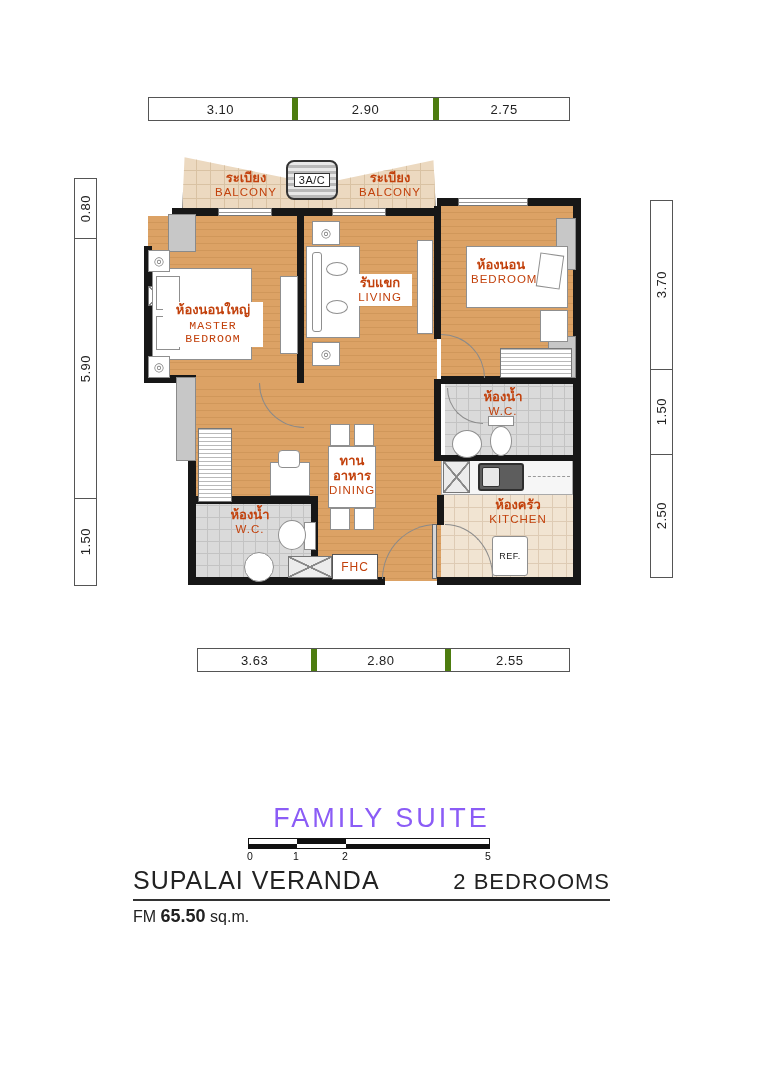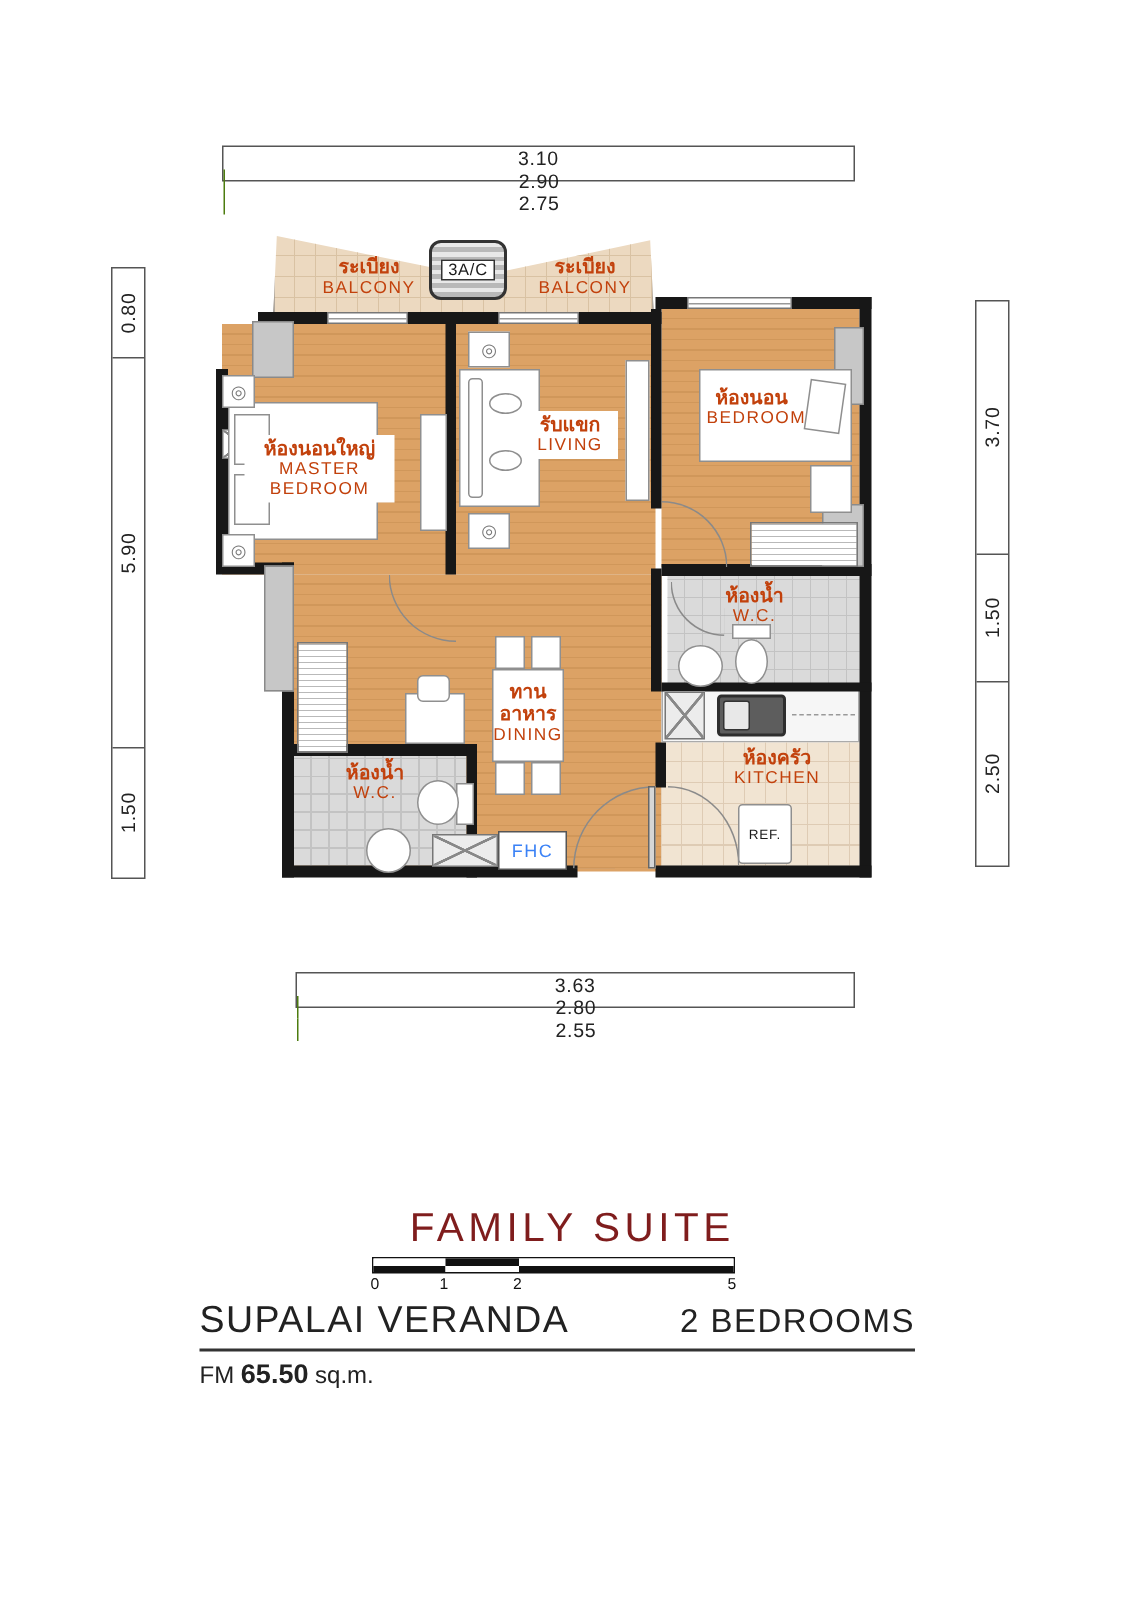--- a/index.html
+++ b/index.html
@@ -3,24 +3,24 @@
 <meta charset="utf-8">
 <style>
   * { margin:0; padding:0; box-sizing:border-box; }
   html,body { background:#fff; }
   body { font-family:"Liberation Sans", sans-serif; color:#1a1a1a; }
   #page { position:relative; width:763px; height:1079px; background:#fff; overflow:hidden; margin:0 auto; }
   .abs { position:absolute; }
 
   
   .dimbar { display:flex; border:1px solid #555; background:#fff; }
-  .dimbar.h { flex-direction:column;text-align:center; }
+  .dimbar.h { flex-direction:row;text-align:center; }
   .dimbar.v { flex-direction:column; }
   .dimcell { display:flex; align-items:center; justify-content:center; font-size:13px; color:#222; letter-spacing:0.5px; }
-  .dimbar.h .dimcell + .dimcell { border-left:1px solid #4d7c0f; }
+  .dimbar.h .dimcell + .dimcell { border-left:6px solid #4d7c0f; }
   .dimbar.v .dimcell + .dimcell { border-top:1px solid #555; }
   .dimbar.v .dimcell span { writing-mode:vertical-rl; transform:rotate(180deg); }
 
   
   .wood { background:repeating-linear-gradient(180deg,#DCA265 0 6px,#D0975A 6px 7px); }
   .balcony-tile { background:
       repeating-linear-gradient(90deg, transparent 0 13px, #D9C2A3 13px 14px),
       repeating-linear-gradient(0deg, transparent 0 13px, #D9C2A3 13px 14px),
       #ECD9C0; }
   .wc-tile { background:
@@ -48,34 +48,34 @@
   .fanbox { background:#fff; border:1px solid #8f8f8f; display:flex; align-items:center; justify-content:center; color:#777; font-size:12px; line-height:1; }
   .circle { border:1px solid #8f8f8f; border-radius:50%; background:#fff; }
   .arc { border:0 solid #8a8a8a; background:transparent; }
 
   
   .rlabel { text-align:center; line-height:1.15; color:#c2410c; }
   .rlabel .thai { font-size:13px; font-weight:bold; }
   .rlabel .en { font-size:11.5px; letter-spacing:1px; }
   .rlabel.onwhite { background:#fff; padding:2px 3px; }
 
-  .tag { background:#fff; border:1px solid #555; display:flex; align-items:center; justify-content:center; font-size:12px; letter-spacing:1px; color:#3b82f6; }
+  .tag { background:#fff; border:1px solid #555; display:flex; align-items:center; justify-content:center; font-size:12px; letter-spacing:1px; color:#c2410c; }
 
   
   .ac-unit { background:repeating-linear-gradient(0deg,#b9b9b9 0 3px,#e8e8e8 3px 6px); border:2px solid #333; border-radius:8px; display:flex; align-items:center; justify-content:center; }
   .ac-unit .pill { background:#fff; border:1px solid #333; font-size:11px; padding:0 4px; letter-spacing:0.5px; }
 
   
   .scalebar { border:1.5px solid #111; display:flex; flex-direction:column; }
   .scalebar .row { display:flex; flex:1; }
   .scalebar .seg { height:100%; }
   .sb-num { position:absolute; font-size:10.5px; color:#111; transform:translateX(-50%); top:12px; }
 
   
-  .plan-title { text-align:center; font-size:27px; letter-spacing:3px; color:#7f1d1d; }
+  .plan-title { text-align:center; font-size:27px; letter-spacing:3px; color:#8b5cf6; }
   .brand-row { display:flex; justify-content:space-between; align-items:baseline; }
   .brand-name { font-size:25px; letter-spacing:1px; color:#222; }
   .brand-bedrooms { font-size:22px; letter-spacing:1px; color:#222; }
   .brand-rule { border-top:2px solid #333; }
   .loc-row { display:flex; justify-content:space-between; align-items:baseline; margin-top:5px; }
   .brand-loc { font-size:18px; letter-spacing:0.5px; color:#222; }
   .brand-area { font-size:16px; color:#222; }
   .brand-area b { font-size:18px; }
 </style>
 </head>
@@ -175,21 +175,21 @@
   <div class="abs ac-unit" style="left:286px; top:160px; width:52px; height:40px;">
     <span class="pill">3A/C</span>
   </div>
 
   <div class="abs furn" style="left:152px; top:268px; width:100px; height:92px;"></div>
   <div class="abs furn" style="left:156px; top:276px; width:24px; height:34px;"></div>
   <div class="abs furn" style="left:156px; top:316px; width:24px; height:34px;"></div>
   <div class="abs fanbox" style="left:148px; top:250px; width:22px; height:22px;">◎</div>
   <div class="abs fanbox" style="left:148px; top:356px; width:22px; height:22px;">◎</div>
   <div class="abs furn" style="left:280px; top:276px; width:18px; height:78px;"></div>
-  <div class="abs rlabel onwhite" style="left:163px; top:290px; width:100px;">
+  <div class="abs rlabel onwhite" style="left:163px; top:302px; width:100px;font-family:Liberation Mono, monospace;">
     <div class="thai">ห้องนอนใหญ่</div>
     <div class="en">MASTER</div>
     <div class="en">BEDROOM</div>
   </div>
 
   <div class="abs furn" style="left:306px; top:246px; width:54px; height:92px;"></div>
   <div class="abs furn" style="left:312px; top:252px; width:10px; height:80px; border-radius:3px;"></div>
   <div class="abs circle" style="left:326px; top:262px; width:22px; height:14px;"></div>
   <div class="abs circle" style="left:326px; top:300px; width:22px; height:14px;"></div>
   <div class="abs fanbox" style="left:312px; top:221px; width:28px; height:24px;">◎</div>

